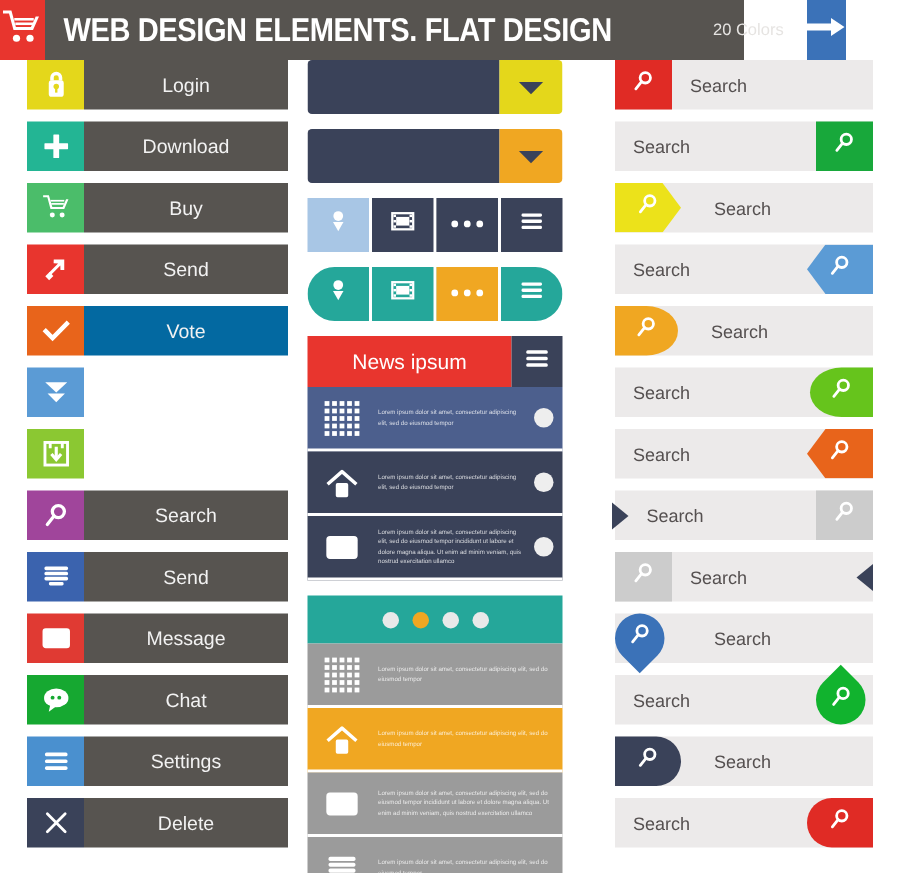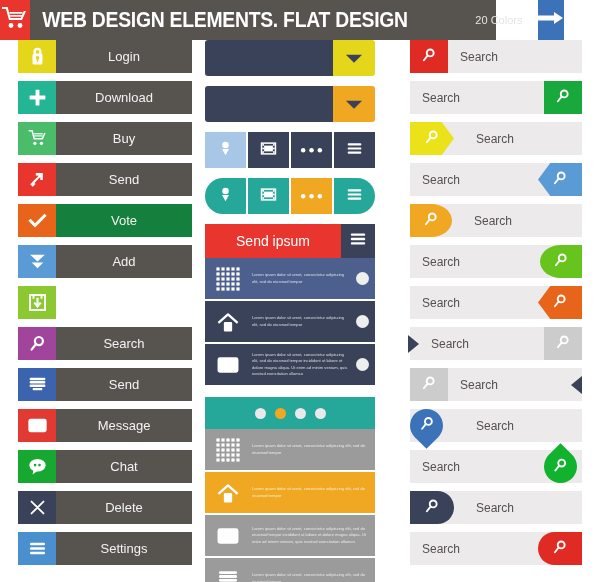--- a/index.html
+++ b/index.html
@@ -210,30 +210,29 @@
           </svg>
         </div>
         <div class="btn-lbl" style="background: rgb(87, 84, 80);">Send</div>
       </div>
       <div class="btn-row">
         <div class="btn-ico" style="background: rgb(232, 100, 27);">
           <svg width="21" height="21" viewBox="0 0 24 24" fill="none" stroke="#ffffff" stroke-width="3.4" stroke-linecap="square">
             <path d="M4 12.3l5.2 5.2L20 6.6"></path>
           </svg>
         </div>
-        <div class="btn-lbl" style="background: #15803d;">Vote</div>
+        <div class="btn-lbl" style="background: #0369a1;">Vote</div>
       </div>
       <div class="btn-row">
         <div class="btn-ico" style="background: rgb(91, 155, 213);">
           <svg width="21" height="21" viewBox="0 0 24 24" fill="#ffffff">
             <path d="M3.6 4.4h16.8L12 12.1z"></path>
             <path d="M5.4 13h13.2L12 19.6z"></path>
           </svg>
         </div>
-        <div class="btn-lbl" style="background: rgb(87, 84, 80);">Add</div>
       </div>
       <div class="btn-row">
         <div class="btn-ico" style="background: rgb(139, 200, 50);">
           <svg width="21" height="21" viewBox="0 0 24 24" fill="none" stroke="#ffffff" stroke-width="2.2">
             <rect x="3.4" y="3.4" width="17.2" height="17.2"></rect>
             <path d="M12 6.6v9.2" stroke-width="2.4"></path>
             <path d="M8.3 12.2L12 16.4l3.7-4.2" stroke-width="2.4" fill="none"></path>
             <path d="M7.4 3.4v4.4M16.6 3.4v4.4"></path>
           </svg>
         </div>
@@ -273,36 +272,36 @@
           <svg width="21" height="21" viewBox="0 0 24 24" fill="#ffffff">
             <ellipse cx="12" cy="10.6" rx="9.3" ry="7.2"></ellipse>
             <path d="M7.5 15.6l-1.2 5.6 6-4.4z"></path>
             <circle cx="9.2" cy="10.4" r="1.5" fill="#16a831"></circle>
             <circle cx="14.3" cy="10.4" r="1.5" fill="#16a831"></circle>
           </svg>
         </div>
         <div class="btn-lbl" style="background: rgb(87, 84, 80);">Chat</div>
       </div>
       <div class="btn-row">
+        <div class="btn-ico" style="background: rgb(74, 144, 207);">
+          <svg width="21" height="21" viewBox="0 0 24 24" fill="#ffffff">
+            <rect x="3.4" y="5.4" width="17.2" height="2.8" rx="1.2"></rect>
+            <rect x="3.4" y="10.6" width="17.2" height="2.8" rx="1.2"></rect>
+            <rect x="3.4" y="15.8" width="17.2" height="2.8" rx="1.2"></rect>
+          </svg>
+        </div>
+        <div class="btn-lbl" style="background: rgb(87, 84, 80);">Settings</div>
+      </div>
+      <div class="btn-row">
         <div class="btn-ico" style="background: rgb(58, 66, 89);">
           <svg width="21" height="21" viewBox="0 0 24 24" fill="none" stroke="#ffffff" stroke-width="2.1" stroke-linecap="round">
             <path d="M5.2 5.2l13.6 13.6M18.8 5.2L5.2 18.8"></path>
           </svg>
         </div>
         <div class="btn-lbl" style="background: rgb(87, 84, 80);">Delete</div>
-      </div>
-      <div class="btn-row">
-        <div class="btn-ico" style="background: rgb(74, 144, 207);">
-          <svg width="21" height="21" viewBox="0 0 24 24" fill="#ffffff">
-            <rect x="3.4" y="5.4" width="17.2" height="2.8" rx="1.2"></rect>
-            <rect x="3.4" y="10.6" width="17.2" height="2.8" rx="1.2"></rect>
-            <rect x="3.4" y="15.8" width="17.2" height="2.8" rx="1.2"></rect>
-          </svg>
-        </div>
-        <div class="btn-lbl" style="background: rgb(87, 84, 80);">Settings</div>
       </div>
     </div>
 
   <div class="col col-mid" id="col-mid">
       <div class="dd">
         <div class="dd-field" style="background: rgb(58, 66, 89);"></div>
         <div class="dd-arrow" style="background: rgb(228, 215, 27);">
           <svg width="18" height="12.6" viewBox="0 0 20 14" fill="#3a4259">
             <path d="M1 3h18l-9 9z"></path>
           </svg>
@@ -383,21 +382,21 @@
         <div class="tb-cell" style="background: rgb(37, 167, 154);">
           <span><svg width="19" height="19" viewBox="0 0 24 24" fill="#ffffff">
               <rect x="3.4" y="5.4" width="17.2" height="2.8" rx="1.2"></rect>
               <rect x="3.4" y="10.6" width="17.2" height="2.8" rx="1.2"></rect>
               <rect x="3.4" y="15.8" width="17.2" height="2.8" rx="1.2"></rect>
             </svg></span>
         </div>
       </div>
       <div class="panel">
         <div class="panel-head">
-          <div class="panel-head-title" style="background:#e8352e">Send ipsum</div>
+          <div class="panel-head-title" style="background:#e8352e">News ipsum</div>
           <div class="panel-head-btn" style="background:#3a4259">
             <span><svg width="20" height="20" viewBox="0 0 24 24" fill="#fff">
                 <rect x="3.4" y="5.4" width="17.2" height="2.8" rx="1.2"></rect>
                 <rect x="3.4" y="10.6" width="17.2" height="2.8" rx="1.2"></rect>
                 <rect x="3.4" y="15.8" width="17.2" height="2.8" rx="1.2"></rect>
               </svg></span>
           </div>
         </div>
         <div class="prow" style="background: rgb(76, 95, 141);">
           <div class="prow-ico">

